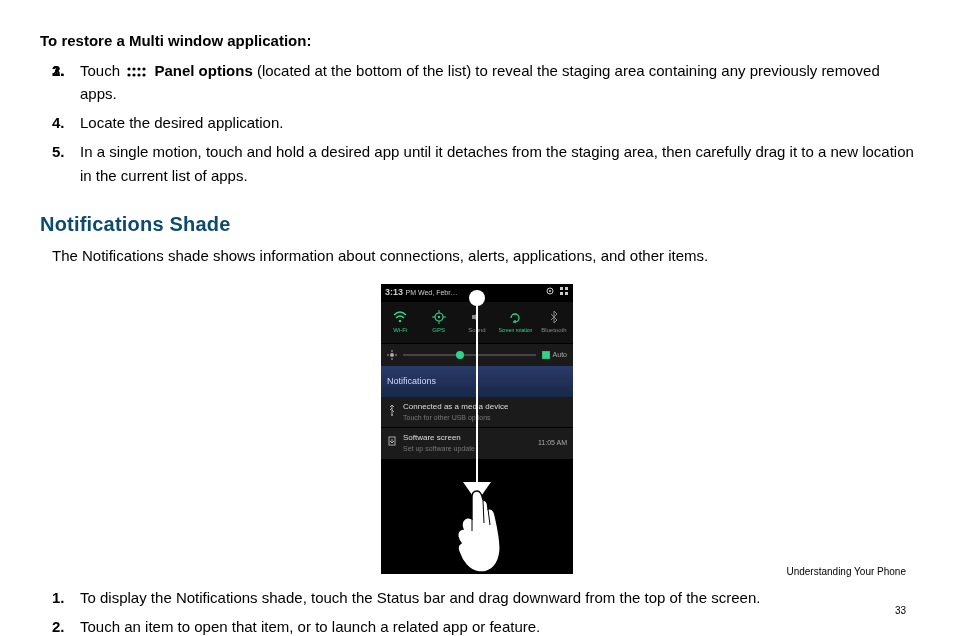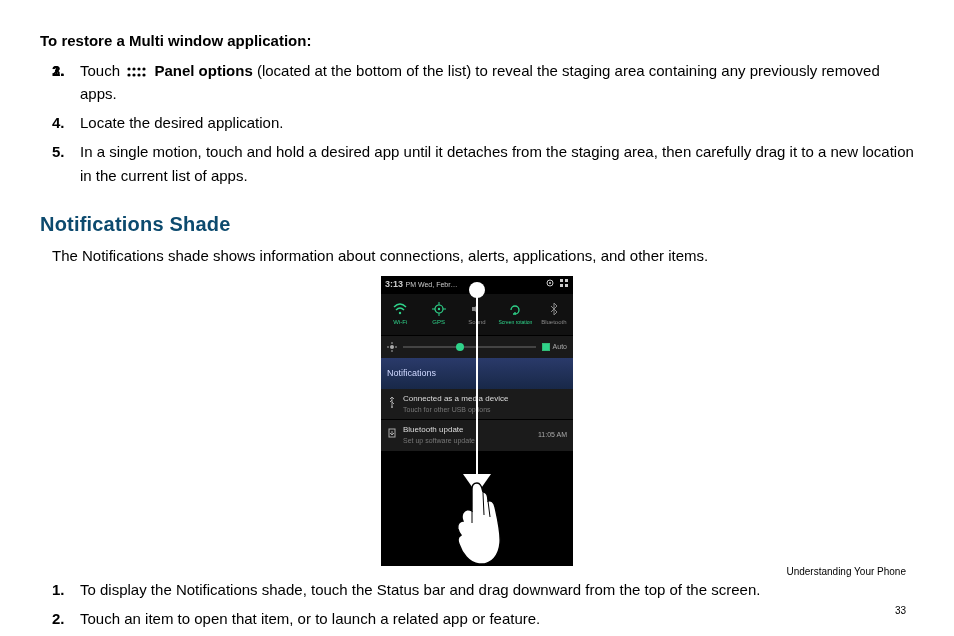--- a/index.html
+++ b/index.html
@@ -45,21 +45,21 @@
   .section-title {
     font-family: Arial, Helvetica, sans-serif;
     font-weight: 900;
     color: #0c4a6e;
     font-size: 20px;
     margin-bottom: 6px;
     letter-spacing: 0.2px;
   }
   .intro {
     padding-left: 12px;
-    margin-bottom: 10px;
+    margin-bottom: 18px;
     line-height: 1.4;
   }
   .bold { font-weight: bold; }
   .panel-icon {
     display: inline-block;
     vertical-align: middle;
     margin: 0 2px;
   }
   .panel-icon svg { display: block; }
   
@@ -325,21 +325,21 @@
             <span>Connected as a media device</span>
             <span class="sub">Touch for other USB options</span>
           </span>
         </div>
         <div class="notif-item">
           <span><svg width="10" height="12" viewBox="0 0 10 12">
                 <rect x="2" y="1" width="6" height="8" fill="none" stroke="#aaa"></rect>
                 <path d="M5 3 L5 7 M3 5 L5 7 L7 5" stroke="#aaa" fill="none"></path>
               </svg></span>
           <span>
-            <span>Bluetooth update</span>
+            <span>Software screen</span>
             <span class="sub">Set up software update</span>
           </span>
           <span class="time">11:05 AM</span>
         </div>
 
         <div class="gesture">
           <div class="swipe-start"></div>
           <div class="swipe-line"></div>
           <div class="swipe-arrow"></div>
           <span class="hand">

